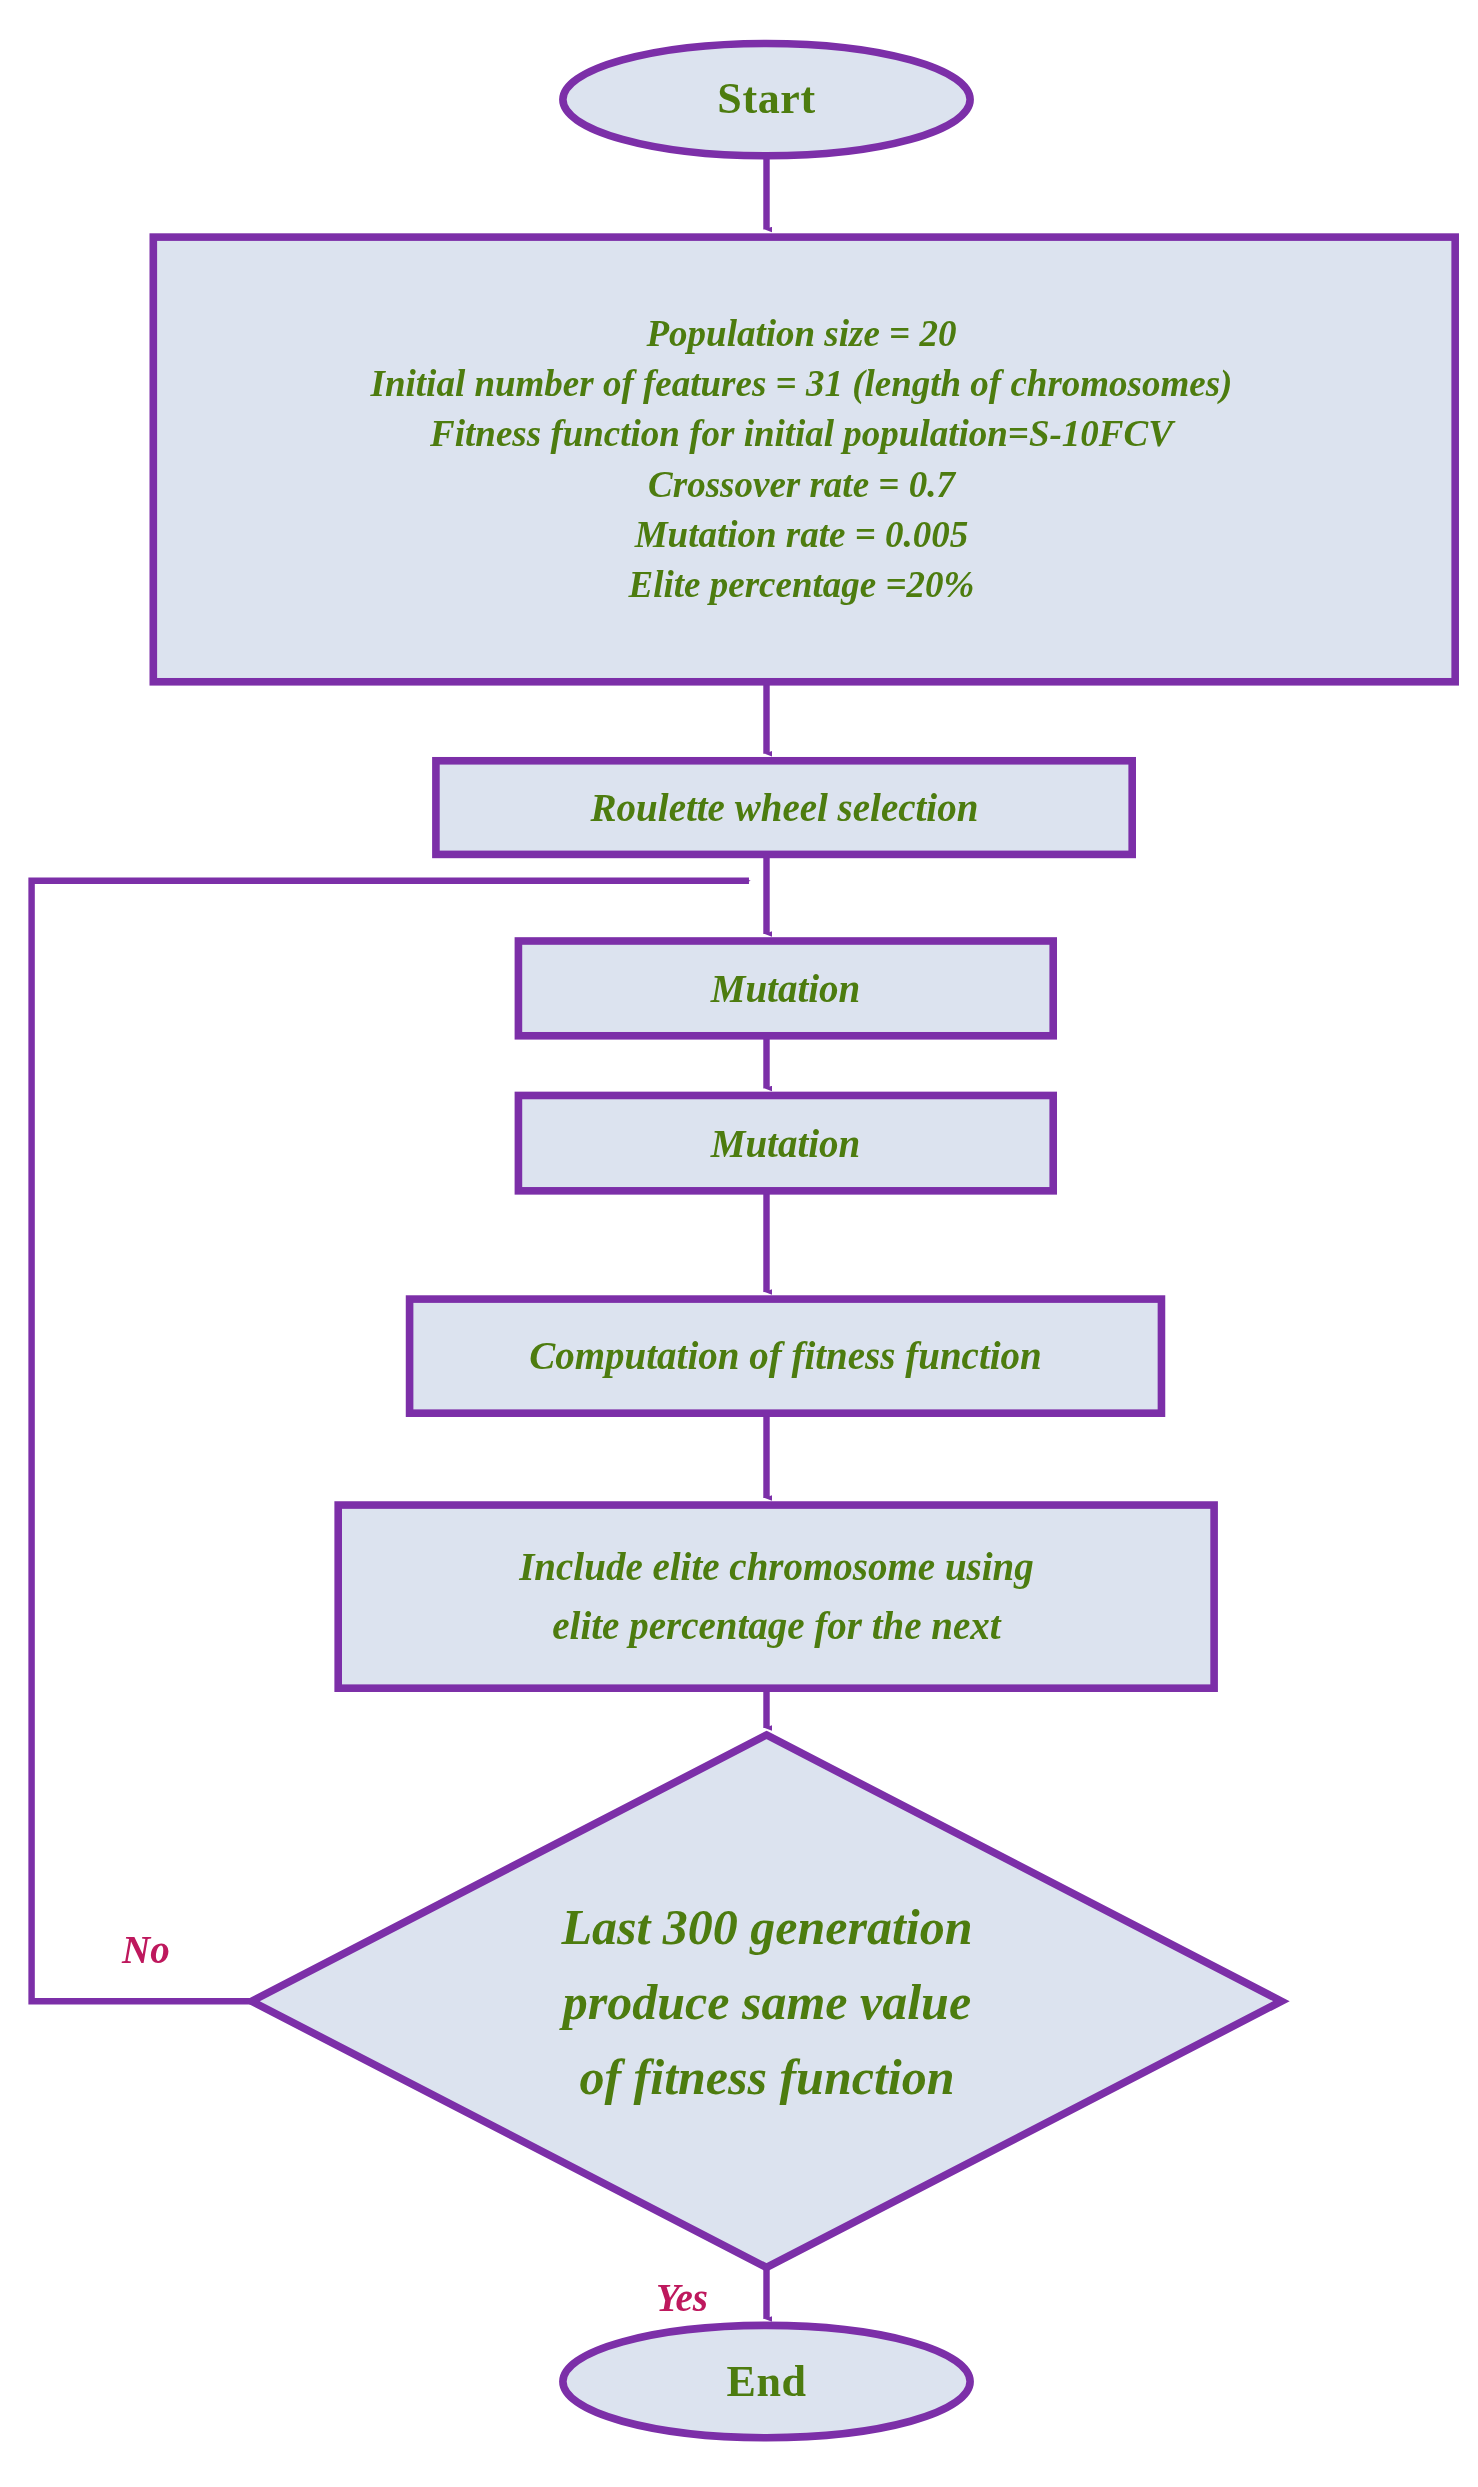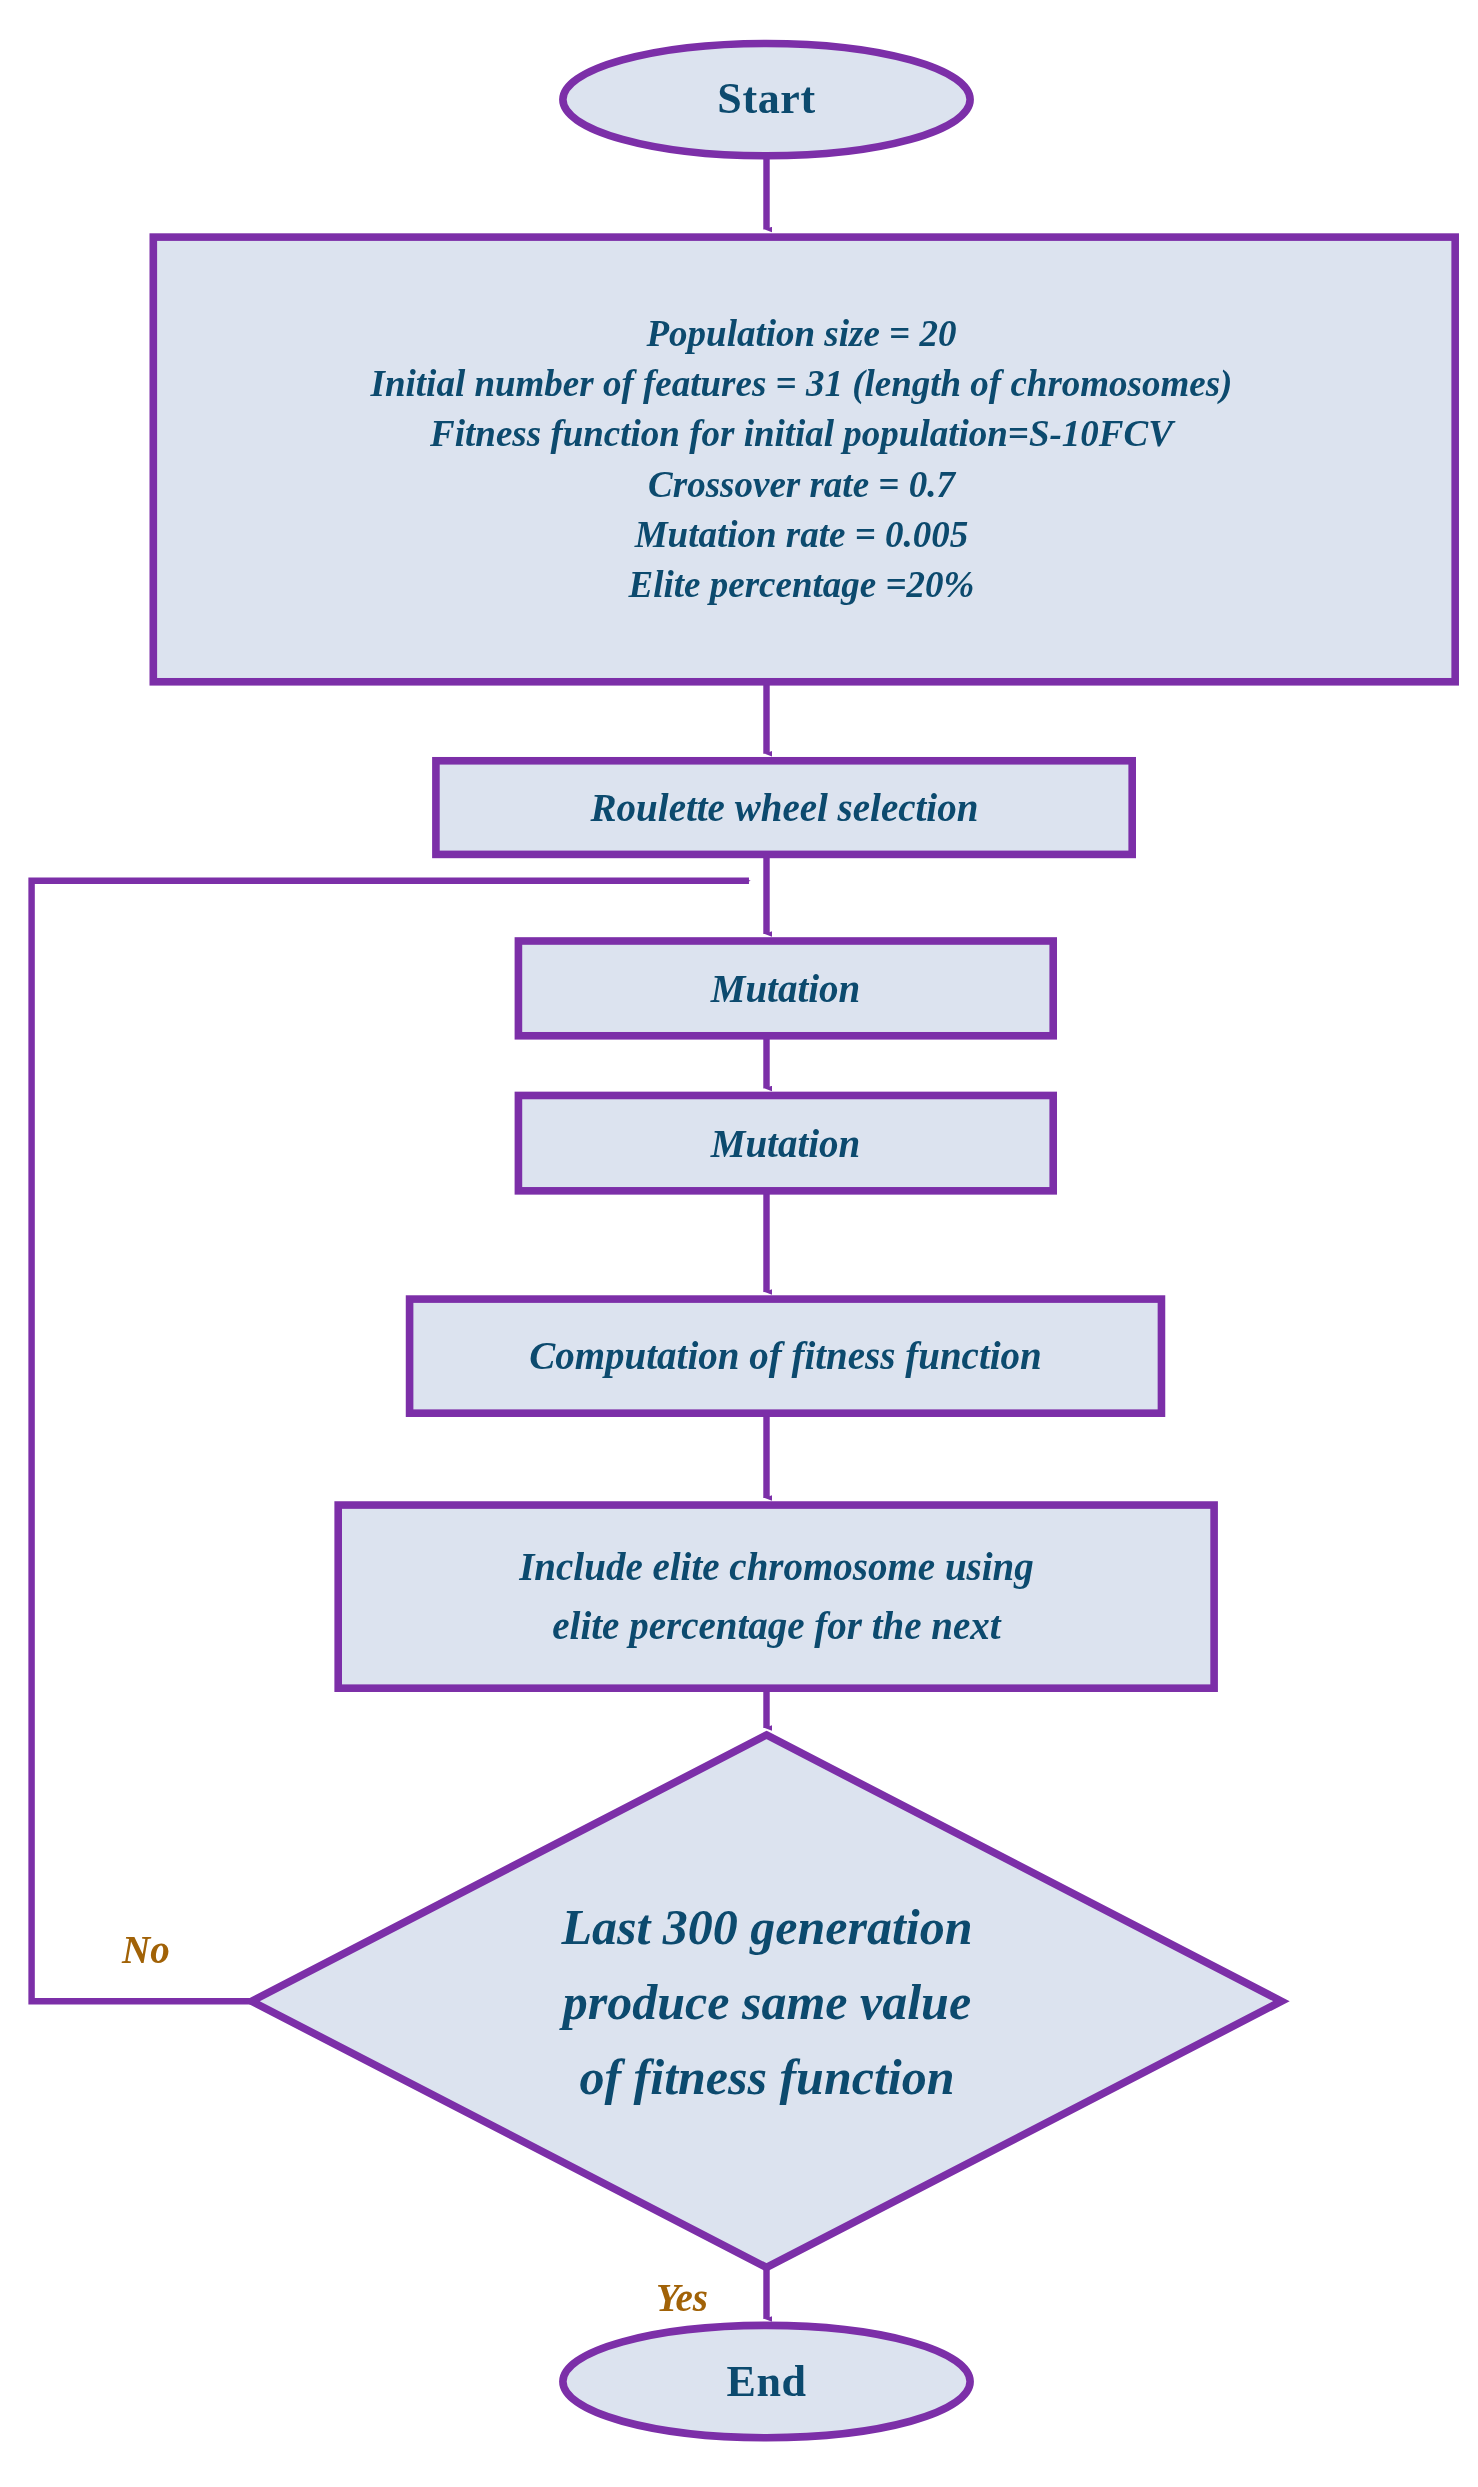--- a/index.html
+++ b/index.html
@@ -24,35 +24,35 @@
     top: 0;
     width: 1478px;
     height: 2487px;
   }
   .node-label {
     position: absolute;
     display: flex;
     align-items: center;
     justify-content: center;
     text-align: center;
-    color: #0c4a6e;
+    color: #4d7c0f;
     font-weight: bold;
     font-style: italic;
     font-family: "Liberation Serif", "DejaVu Serif", serif;
     line-height: 1.28;
     white-space: pre-line;
     pointer-events: none;
   }
   .terminal-label {
     font-style: normal;
     letter-spacing: 0.6px;
   }
   .edge-label {
     position: absolute;
-    color: #a16207;
+    color: #be185d;
     font-weight: bold;
     font-style: italic;
     font-family: "Liberation Serif", "DejaVu Serif", serif;
     white-space: nowrap;
   }
 </style>
 </head>
 <body>
 
 <div id="stage">

